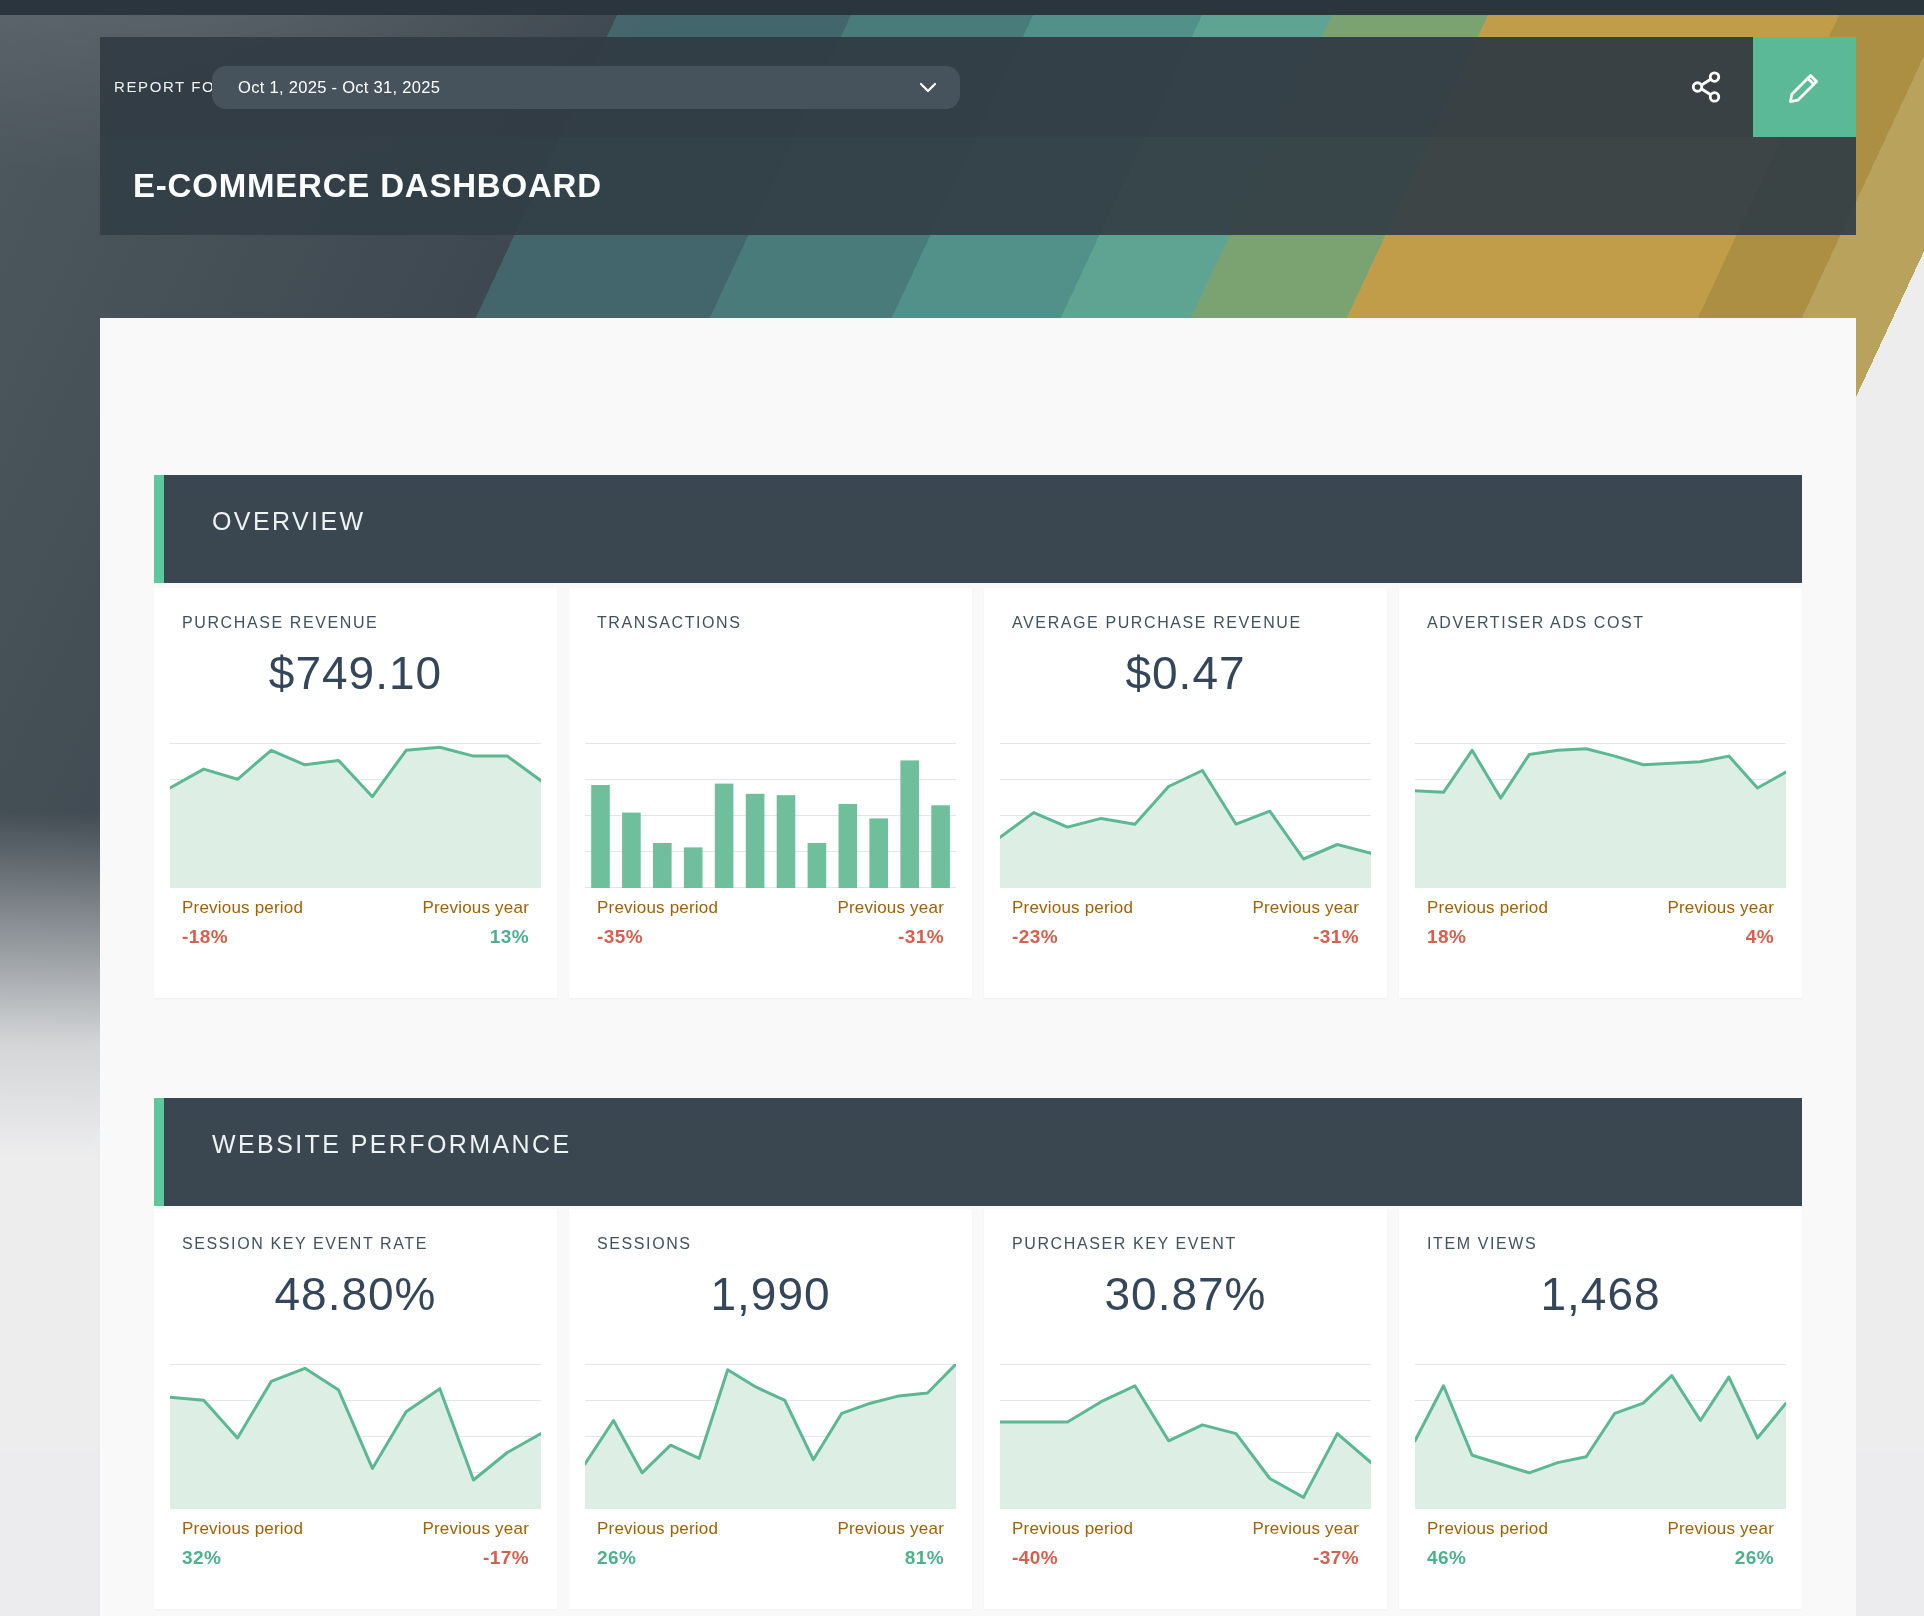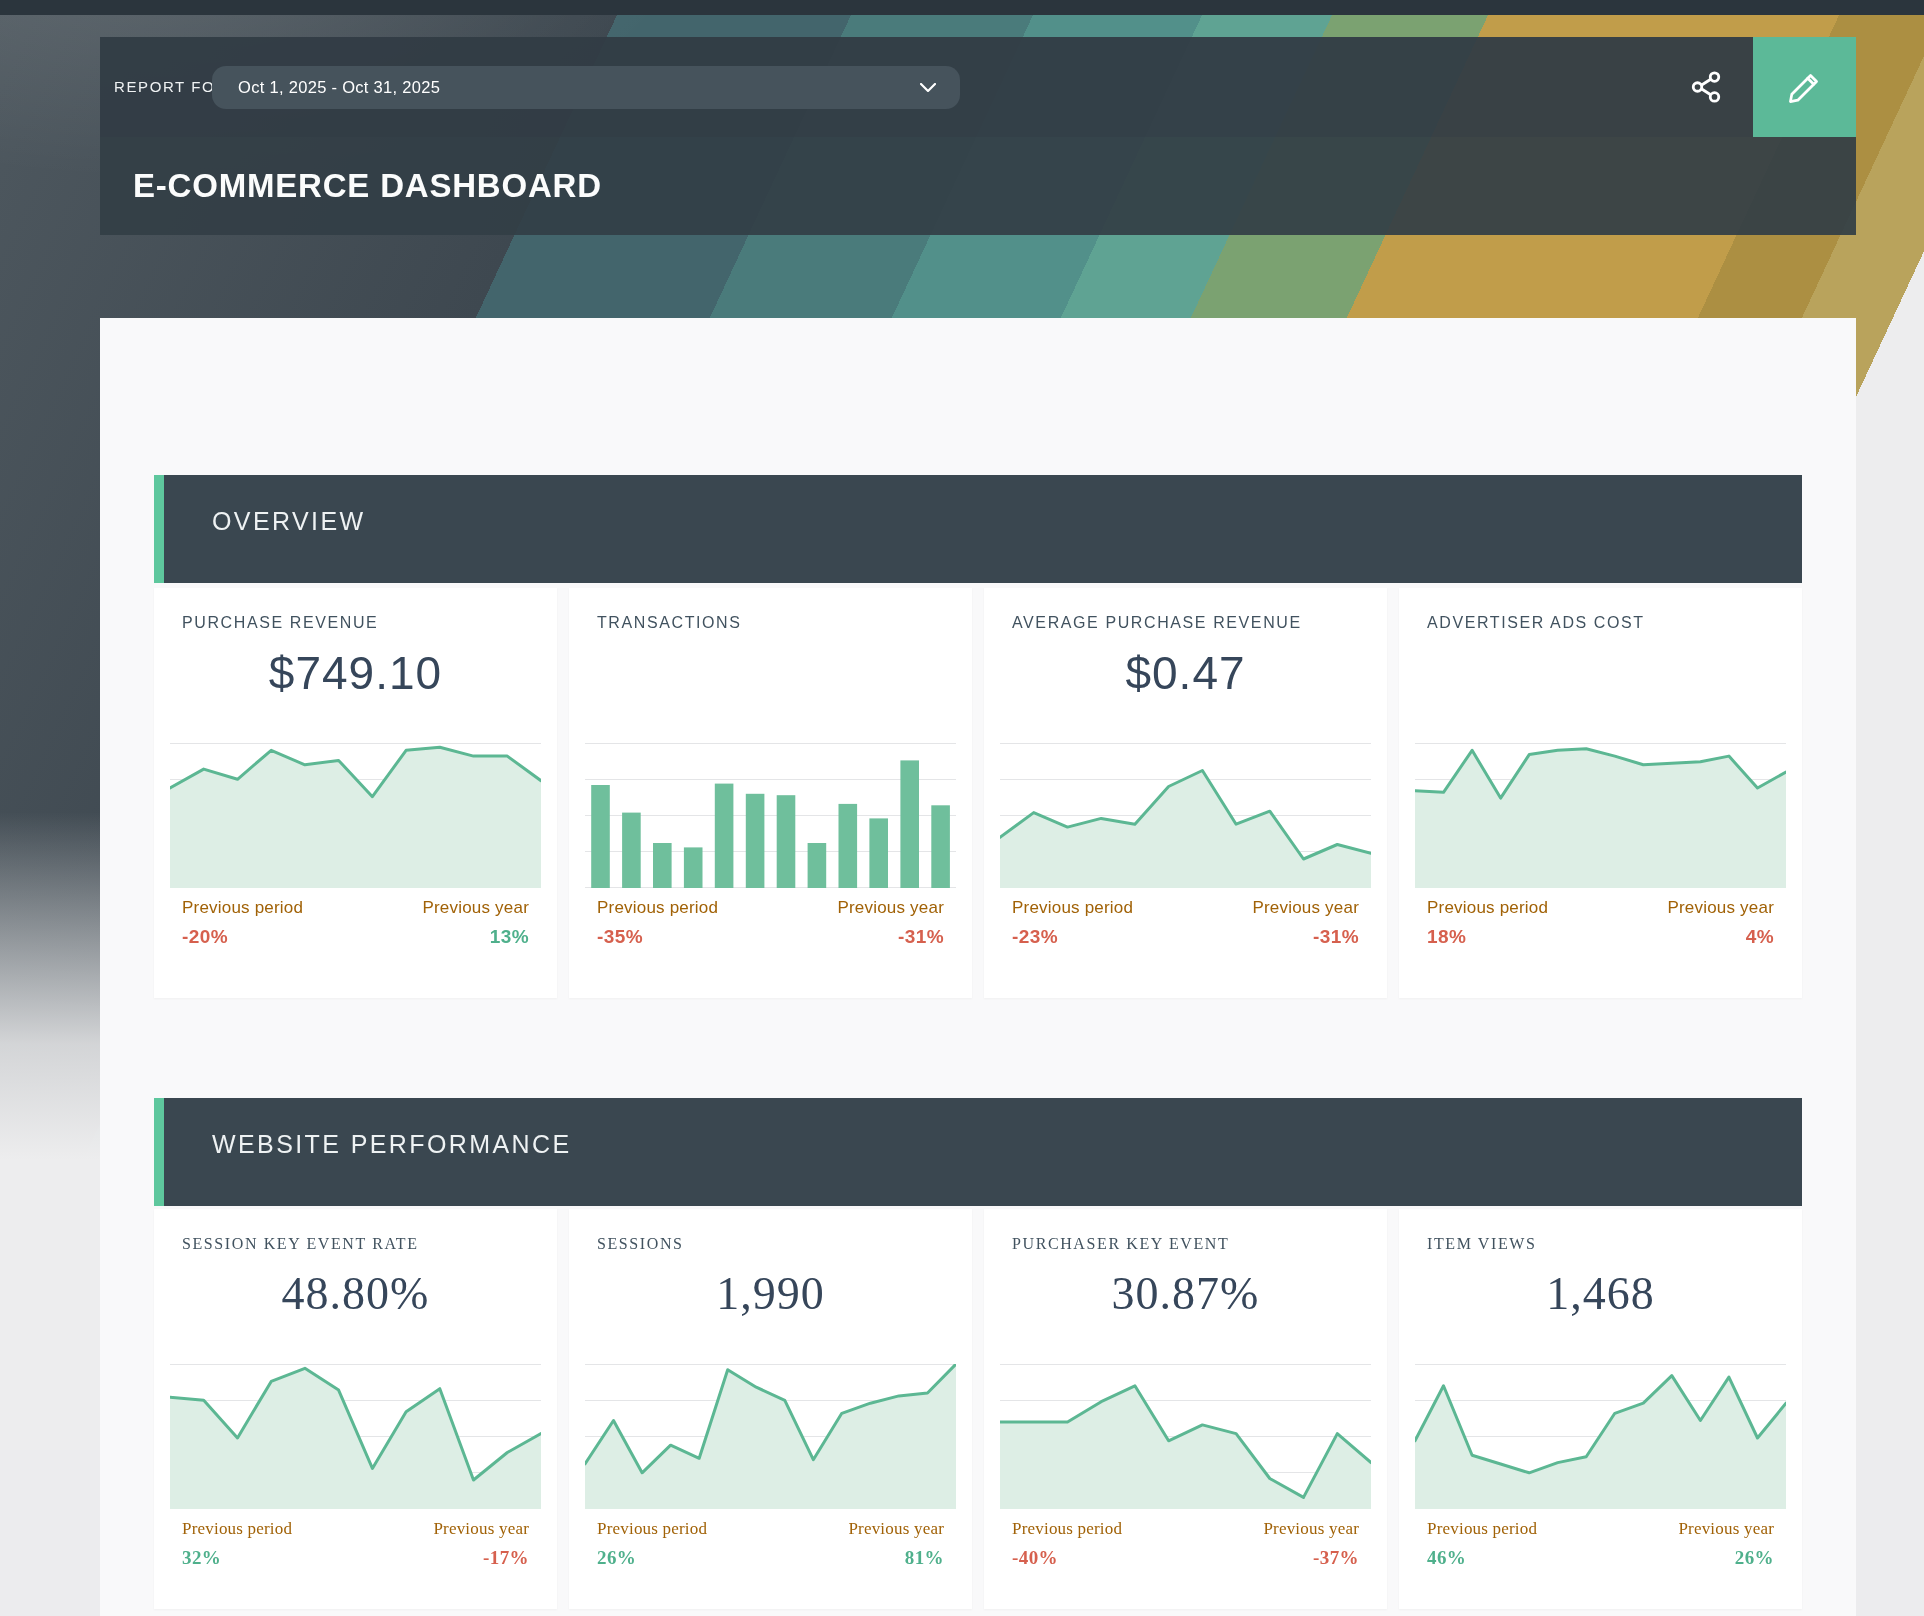--- a/index.html
+++ b/index.html
@@ -53,21 +53,21 @@
   .title-band h1{position:absolute;left:33px;top:0;height:98px;line-height:98px;color:#fbfcfc;font-size:33px;font-weight:700;letter-spacing:0.8px;white-space:nowrap;}
 
   
   .content{position:absolute;left:100px;top:318px;width:1756px;height:1298px;background:#f9f9fa;}
 
   .section-header{position:absolute;left:54px;width:1648px;height:108px;background:var(--section-header-bg);border-left:10px solid var(--section-accent);}
   .section-header .sh-title{position:absolute;left:48px;top:0;height:93px;line-height:93px;color:#eef2f3;font-size:25px;letter-spacing:2.4px;font-weight:400;white-space:nowrap;}
   #sec-overview-header{top:157px;}
   #sec-website-header{top:780px;}
   #sec-overview-cards{position:absolute;left:0;top:270px;width:1756px;height:410px;}
-  #sec-website-cards{position:absolute;left:0;top:891px;width:1756px;height:400px;font-family:Liberation Serif, serif;}
+  #sec-website-cards{position:absolute;left:0;top:891px;width:1756px;height:400px;}
 
   .metric-card{position:absolute;top:0;width:403px;height:410px;background:#ffffff;box-shadow:0 1px 2px rgba(0,0,0,0.04);}
   #sec-website-cards .metric-card{height:400px;}
   .m-title{position:absolute;left:28px;top:26px;font-size:16px;letter-spacing:1.6px;color:#41525f;font-weight:500;white-space:nowrap;}
   .m-value{position:absolute;left:0;top:58px;width:100%;text-align:center;font-size:46px;font-weight:300;color:#36465a;letter-spacing:1px;}
   .m-chart{position:absolute;left:16px;top:155px;width:371px;height:145px;}
   .m-chart svg{display:block;width:371px;height:145px;}
   .m-chart line{stroke:#e4e5e7;stroke-width:1;}
   .m-chart .area{fill:var(--chart-fill);}
   .m-chart .line{fill:none;stroke:var(--chart-line);stroke-width:3;stroke-linejoin:round;stroke-linecap:round;}
@@ -134,21 +134,21 @@
               <line x1="0" x2="371" y1="36.5" y2="36.5"></line>
               <line x1="0" x2="371" y1="72.5" y2="72.5"></line>
               <line x1="0" x2="371" y1="108.5" y2="108.5"></line>
               <polygon class="area" points="0.0,45 33.7,26.1 67.5,36.3 101.2,7.3 134.9,21.8 168.6,17.4 202.4,53.7 236.1,7.3 269.8,4.3 303.5,13.1 337.3,13.1 371.0,37.7 371,145 0,145"></polygon>
               <polyline class="line" points="0.0,45 33.7,26.1 67.5,36.3 101.2,7.3 134.9,21.8 168.6,17.4 202.4,53.7 236.1,7.3 269.8,4.3 303.5,13.1 337.3,13.1 371.0,37.7"></polyline>
             </svg>
           </div>
           <div class="m-compare">
             <div class="cmp left">
               <div class="cmp-label">Previous period</div>
-              <div class="cmp-value neg">-20%</div>
+              <div class="cmp-value neg">-18%</div>
             </div>
             <div class="cmp right">
               <div class="cmp-label">Previous year</div>
               <div class="cmp-value pos">13%</div>
             </div>
           </div>
         </div>
         <div class="metric-card" style="left: 469px; text-decoration: underline;">
           <div class="m-title">TRANSACTIONS</div>
           <div class="m-chart">

